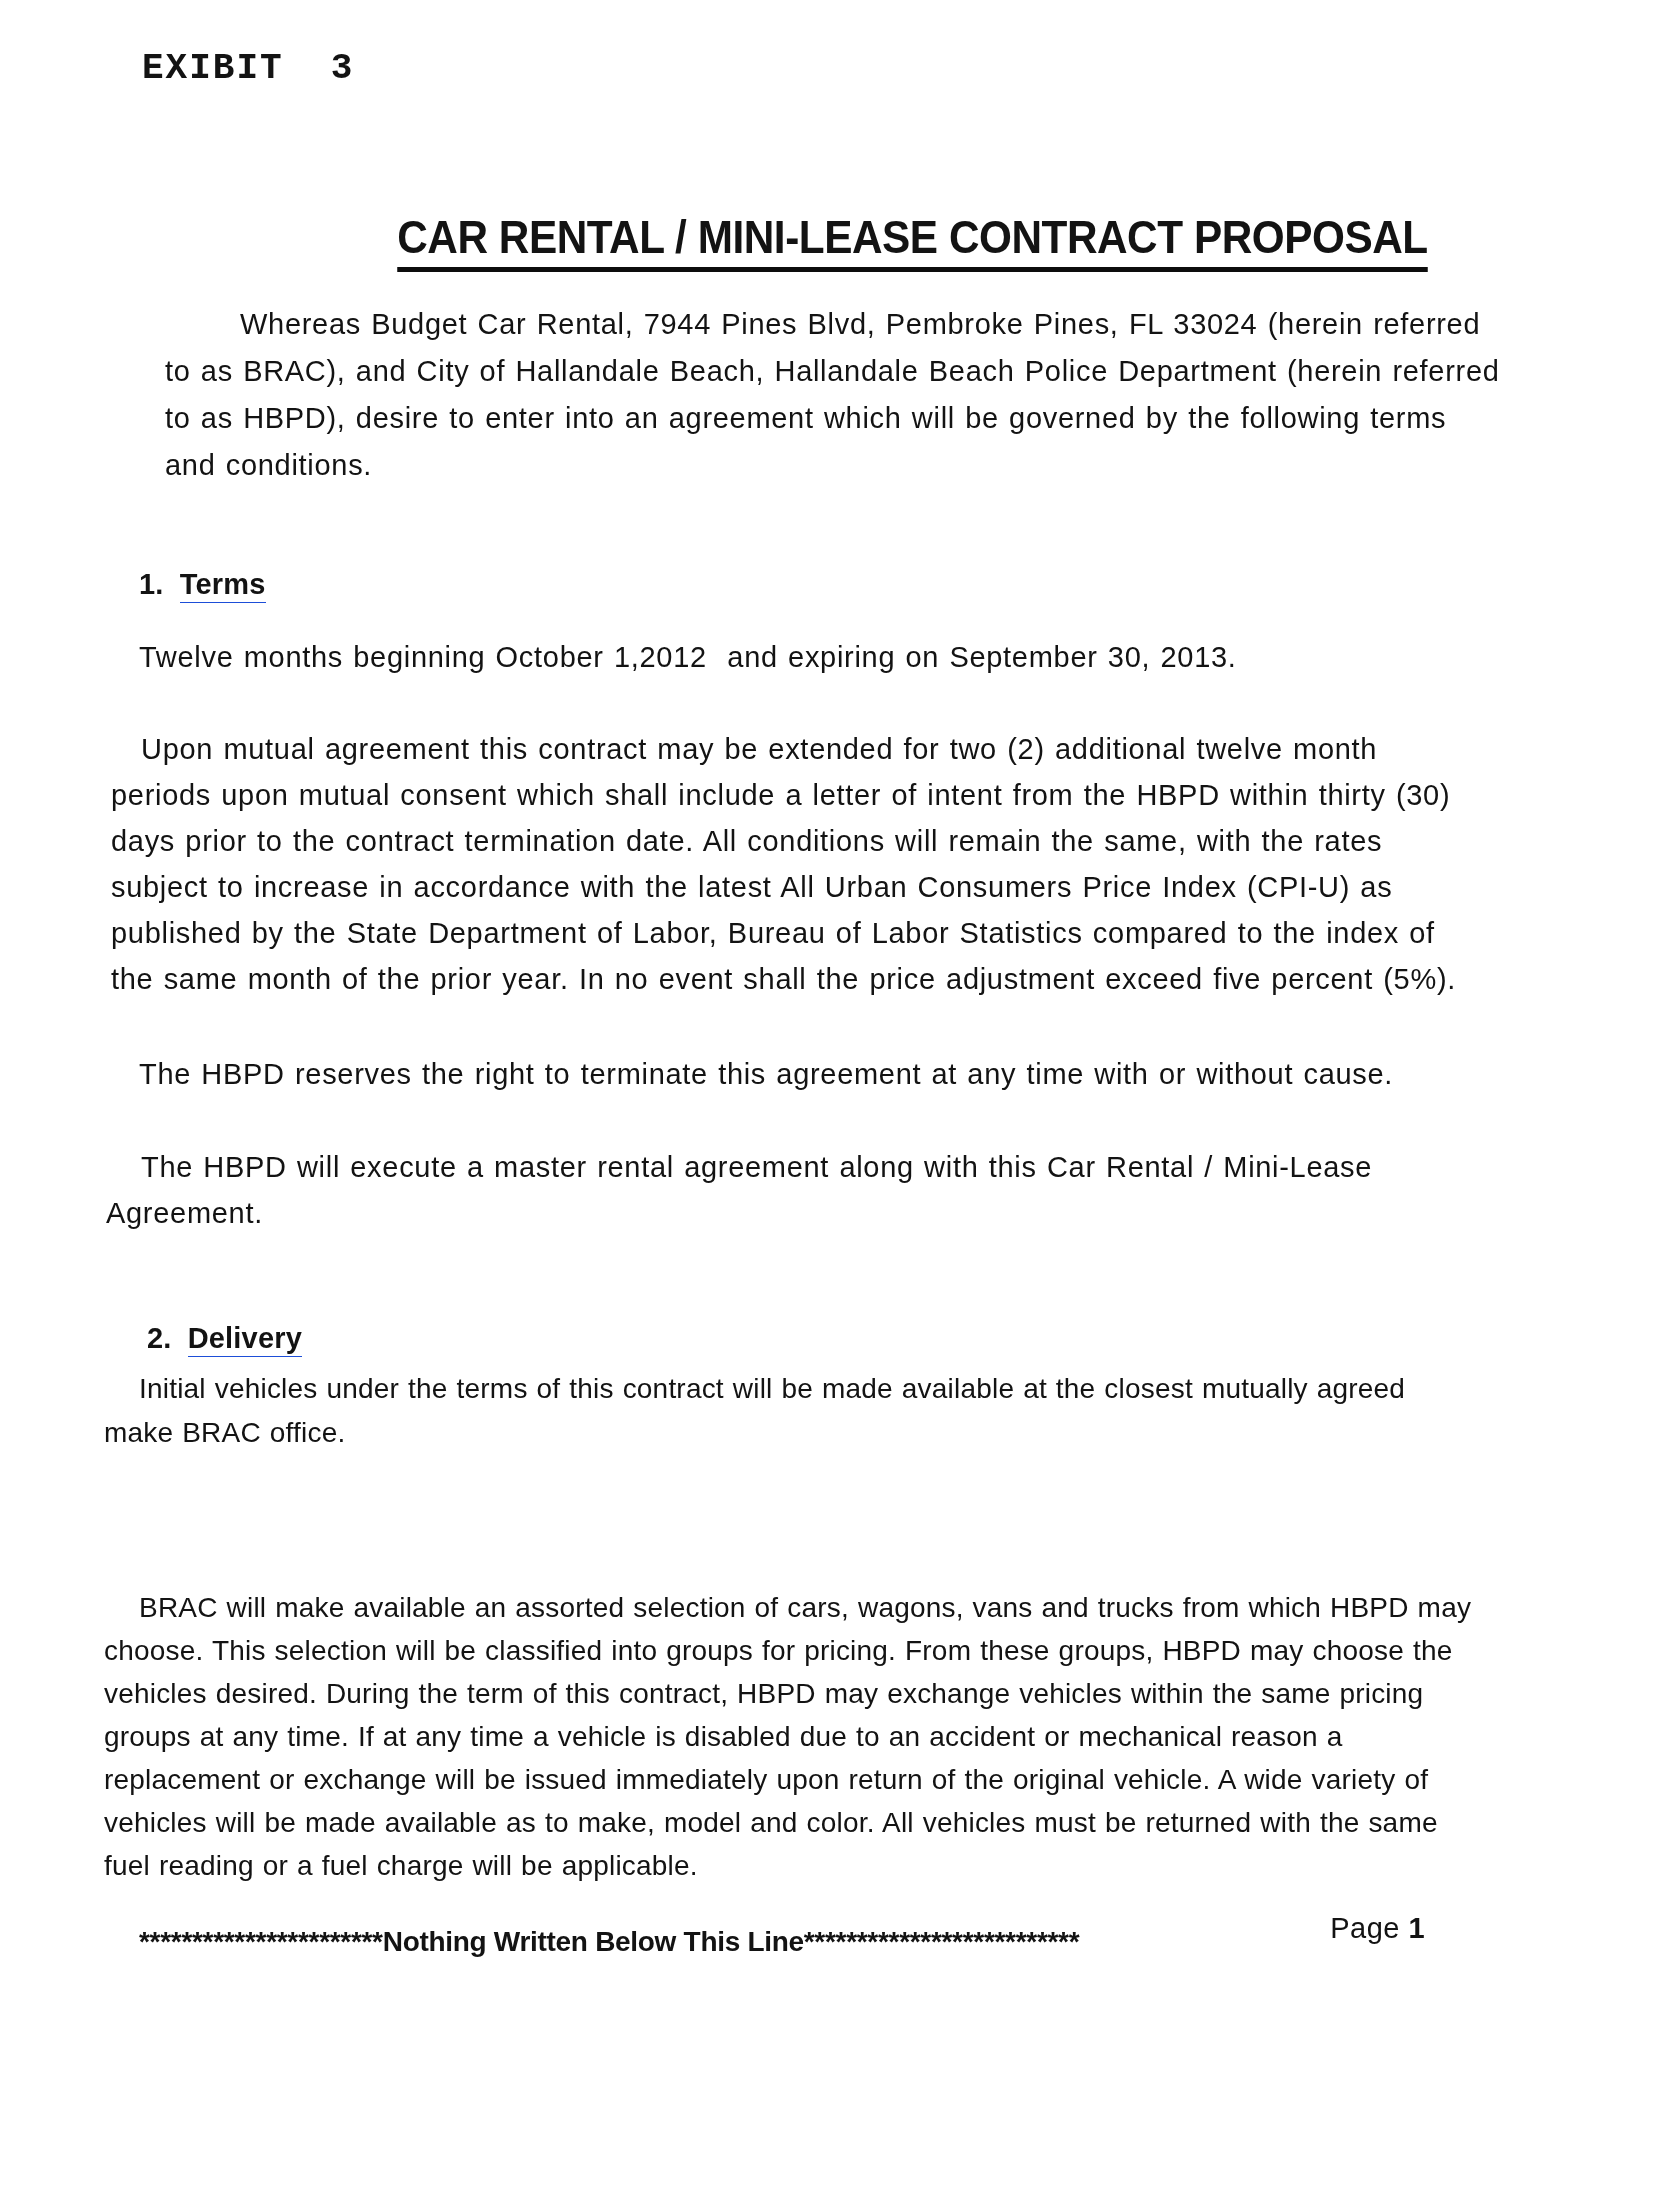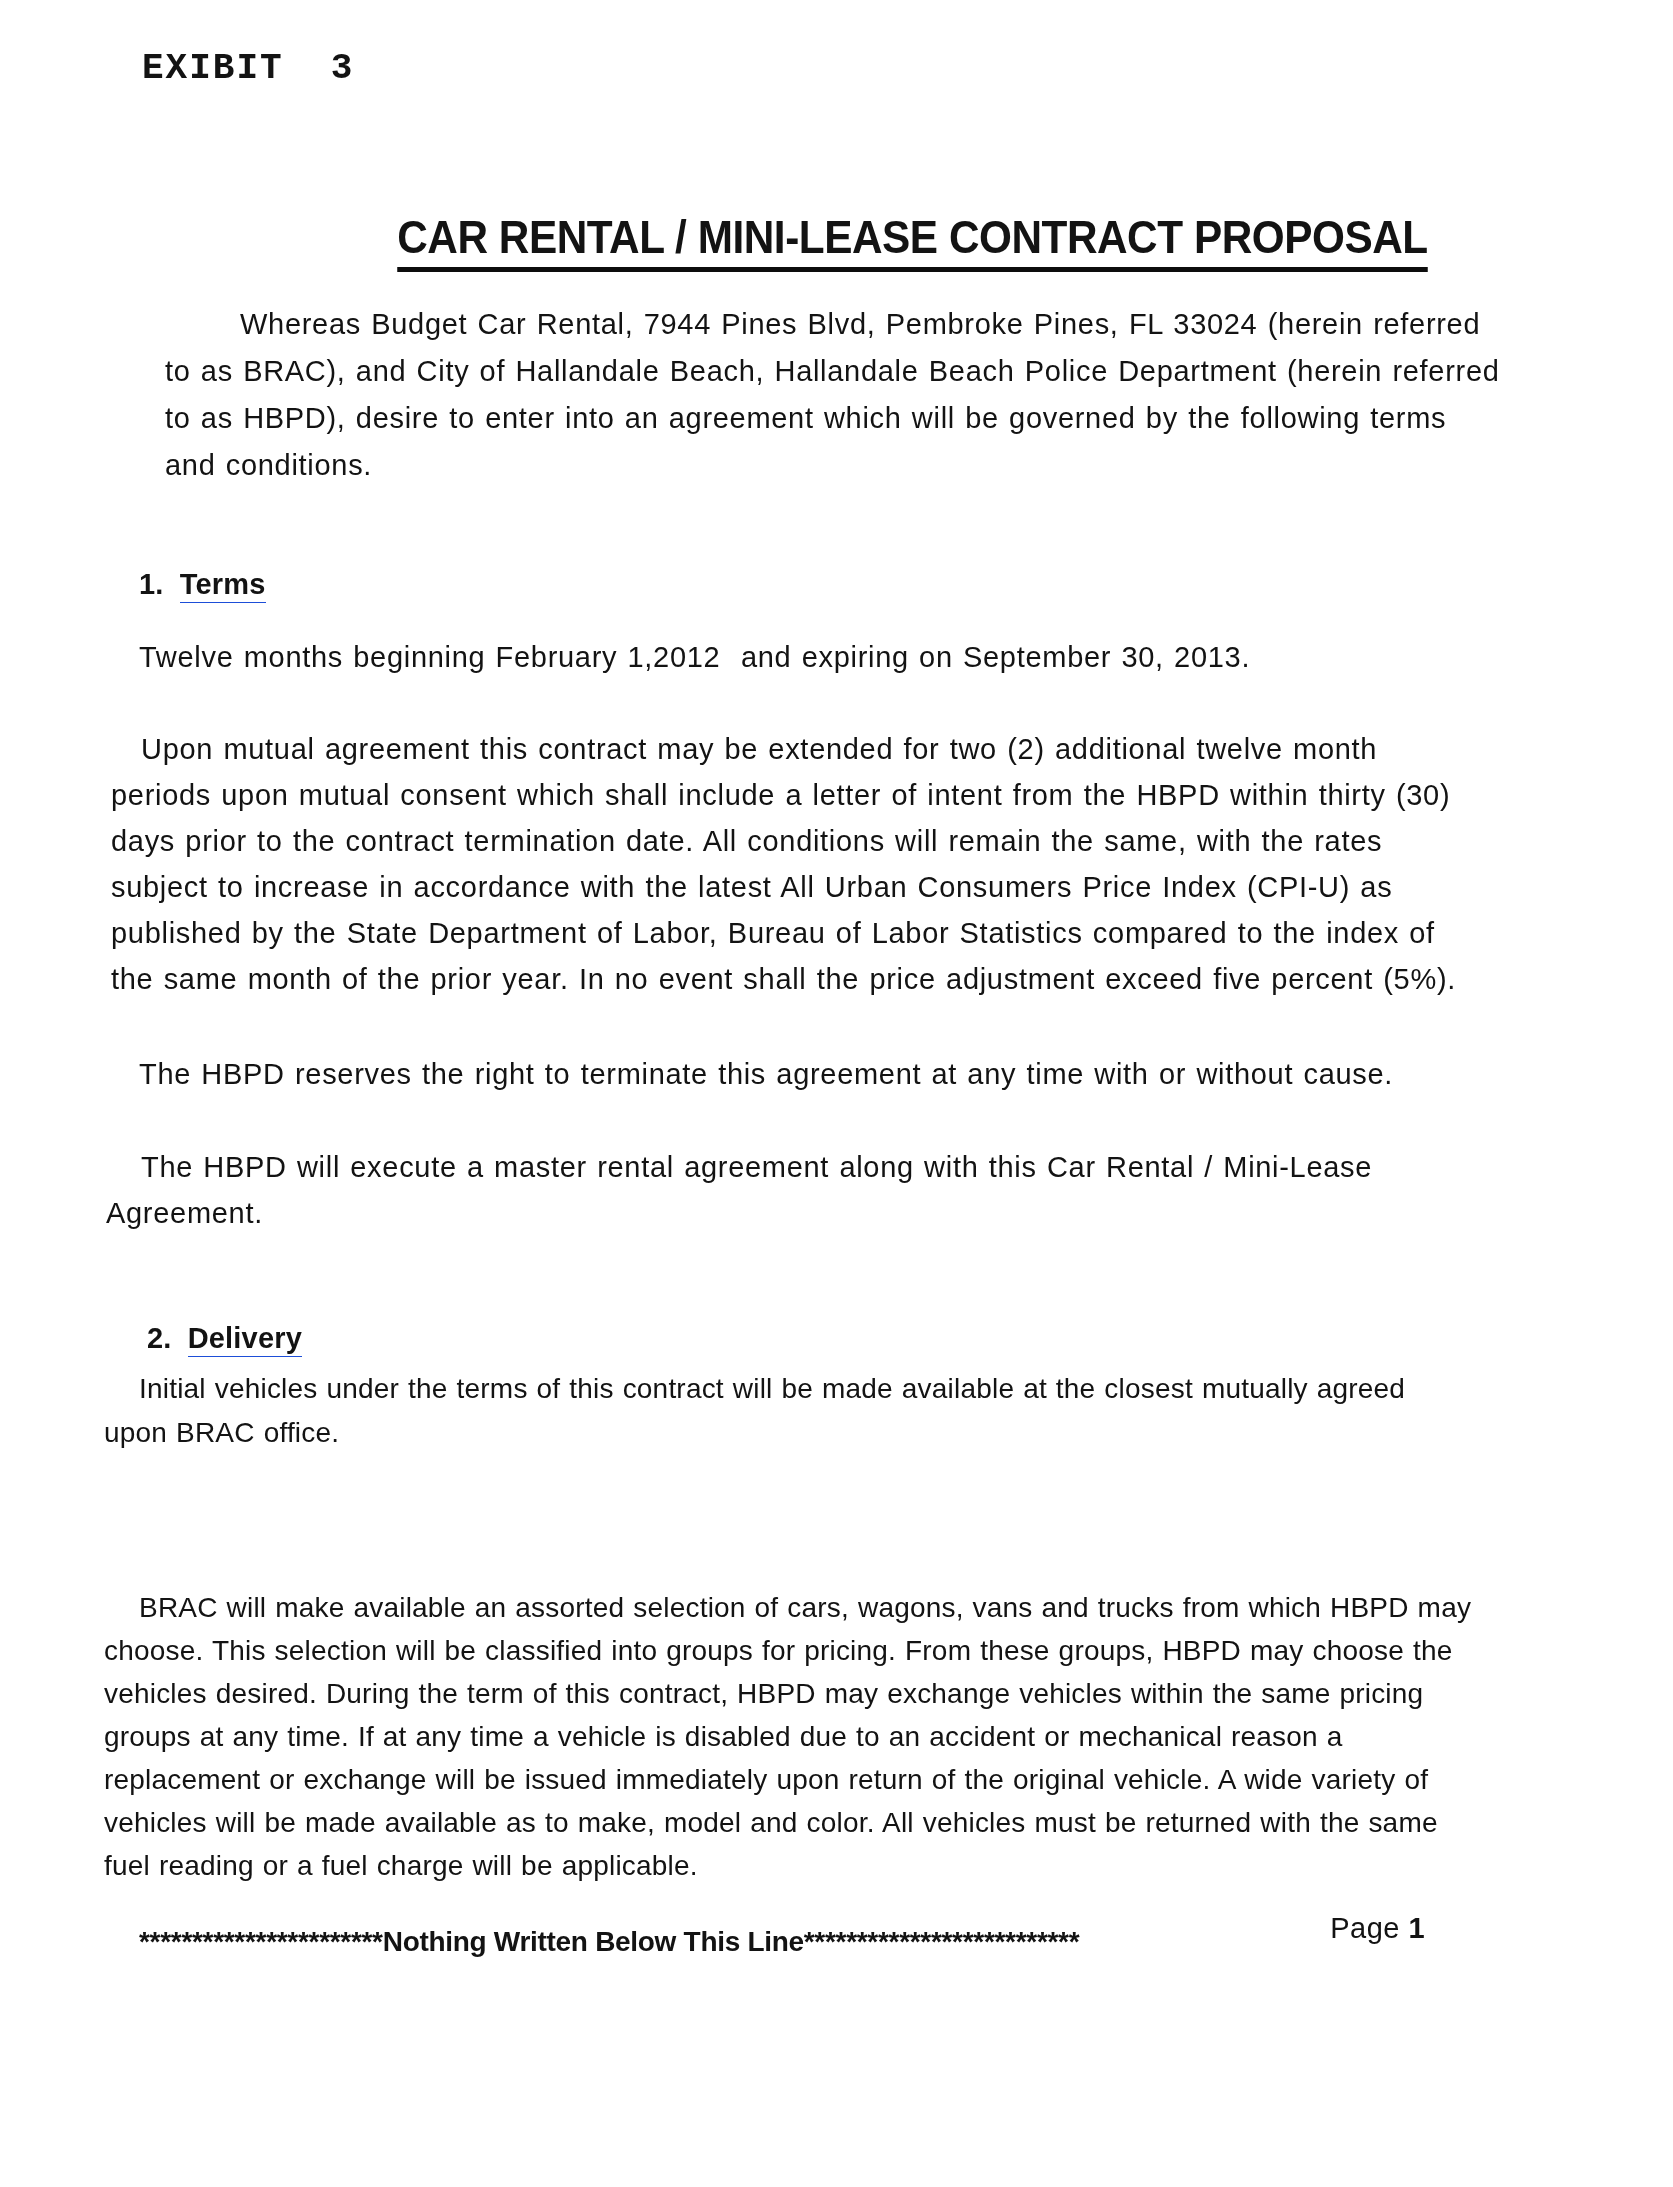--- a/index.html
+++ b/index.html
@@ -100,40 +100,40 @@
 
   <div class="abs para intro">Whereas Budget Car Rental, 7944 Pines Blvd, Pembroke Pines, FL 33024 (herein referred
 to as BRAC), and City of Hallandale Beach, Hallandale Beach Police Department (herein referred
 to as HBPD), desire to enter into an agreement which will be governed by the following terms
 and conditions.</div>
 
   <div class="abs heading s1-h">
     <span class="num">1.</span><span class="txt">Terms</span>
   </div>
 
-  <div class="abs para s1-p1">Twelve months beginning February 1,2012  and expiring on September 30, 2013.</div>
+  <div class="abs para s1-p1">Twelve months beginning October 1,2012  and expiring on September 30, 2013.</div>
 
   <div class="abs para s1-p2">Upon mutual agreement this contract may be extended for two (2) additional twelve month
 periods upon mutual consent which shall include a letter of intent from the HBPD within thirty (30)
 days prior to the contract termination date. All conditions will remain the same, with the rates
 subject to increase in accordance with the latest All Urban Consumers Price Index (CPI-U) as
 published by the State Department of Labor, Bureau of Labor Statistics compared to the index of
 the same month of the prior year. In no event shall the price adjustment exceed five percent (5%).</div>
 
   <div class="abs para s1-p3">The HBPD reserves the right to terminate this agreement at any time with or without cause.</div>
 
   <div class="abs para s1-p4">The HBPD will execute a master rental agreement along with this Car Rental / Mini-Lease
 Agreement.</div>
 
   <div class="abs heading s2-h">
     <span class="num">2.</span><span class="txt">Delivery</span>
   </div>
 
   <div class="abs para-tight s2-p1">Initial vehicles under the terms of this contract will be made available at the closest mutually agreed
-upon BRAC office.</div>
+make BRAC office.</div>
 
 
   <div class="abs para-tight s3-p1">BRAC will make available an assorted selection of cars, wagons, vans and trucks from which HBPD may
 choose. This selection will be classified into groups for pricing. From these groups, HBPD may choose the
 vehicles desired. During the term of this contract, HBPD may exchange vehicles within the same pricing
 groups at any time. If at any time a vehicle is disabled due to an accident or mechanical reason a
 replacement or exchange will be issued immediately upon return of the original vehicle. A wide variety of
 vehicles will be made available as to make, model and color. All vehicles must be returned with the same
 fuel reading or a fuel charge will be applicable.</div>
 

